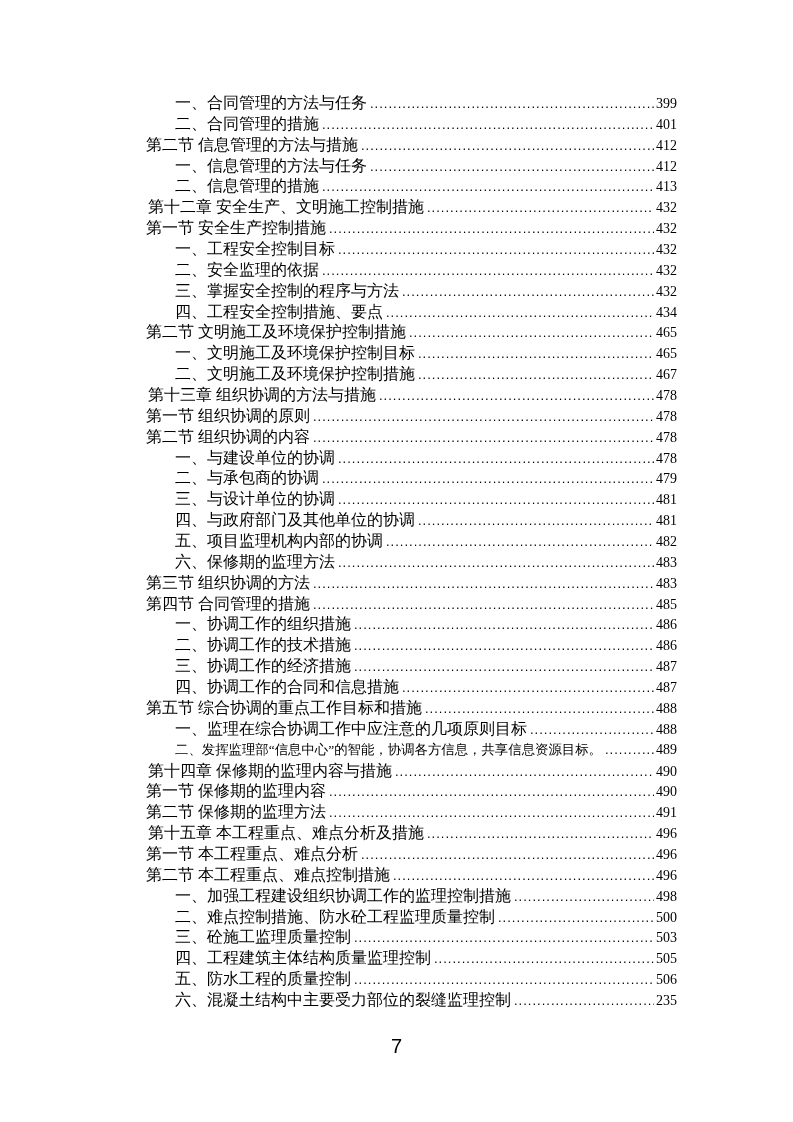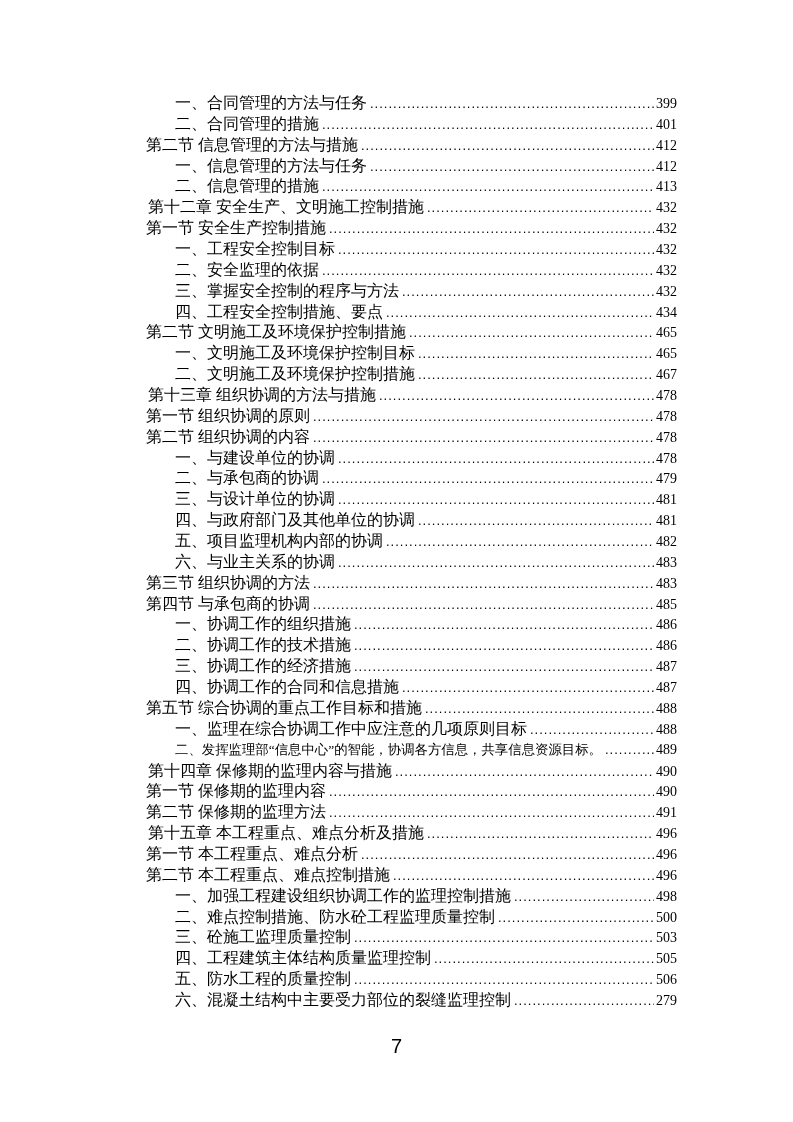--- a/index.html
+++ b/index.html
@@ -174,31 +174,31 @@
     <span class="toc-title">四、与政府部门及其他单位的协调</span>
     <span class="toc-dots">............................................................................................................................................................................................................................</span>
     <span class="toc-page">481</span>
   </div>
       <div class="toc-row lv-item">
     <span class="toc-title">五、项目监理机构内部的协调</span>
     <span class="toc-dots">............................................................................................................................................................................................................................</span>
     <span class="toc-page">482</span>
   </div>
       <div class="toc-row lv-item">
-    <span class="toc-title">六、与业主关系的协调</span>
+    <span class="toc-title">六、保修期的监理方法</span>
     <span class="toc-dots">............................................................................................................................................................................................................................</span>
     <span class="toc-page">483</span>
   </div>
       <div class="toc-row lv-section">
     <span class="toc-title">第三节 组织协调的方法</span>
     <span class="toc-dots">............................................................................................................................................................................................................................</span>
     <span class="toc-page">483</span>
   </div>
       <div class="toc-row lv-section">
-    <span class="toc-title">第四节 与承包商的协调</span>
+    <span class="toc-title">第四节 合同管理的措施</span>
     <span class="toc-dots">............................................................................................................................................................................................................................</span>
     <span class="toc-page">485</span>
   </div>
       <div class="toc-row lv-item">
     <span class="toc-title">一、协调工作的组织措施</span>
     <span class="toc-dots">............................................................................................................................................................................................................................</span>
     <span class="toc-page">486</span>
   </div>
       <div class="toc-row lv-item">
     <span class="toc-title">二、协调工作的技术措施</span>
@@ -281,19 +281,19 @@
     <span class="toc-page">505</span>
   </div>
       <div class="toc-row lv-item">
     <span class="toc-title">五、防水工程的质量控制</span>
     <span class="toc-dots">............................................................................................................................................................................................................................</span>
     <span class="toc-page">506</span>
   </div>
       <div class="toc-row lv-item">
     <span class="toc-title">六、混凝土结构中主要受力部位的裂缝监理控制</span>
     <span class="toc-dots">............................................................................................................................................................................................................................</span>
-    <span class="toc-page">279</span>
+    <span class="toc-page">235</span>
   </div>
     </section>
   <div class="page-footer">
     <span>7</span>
   </div>
 </main>
 
 </body></html>

